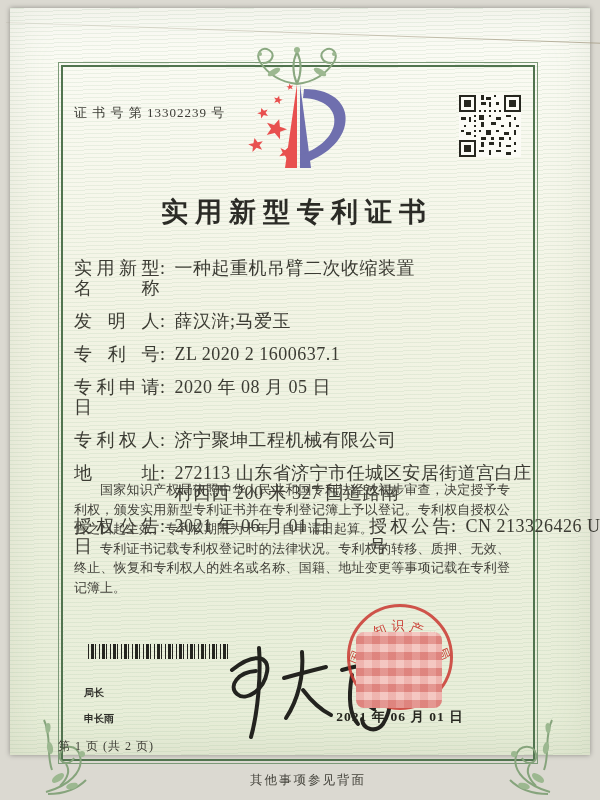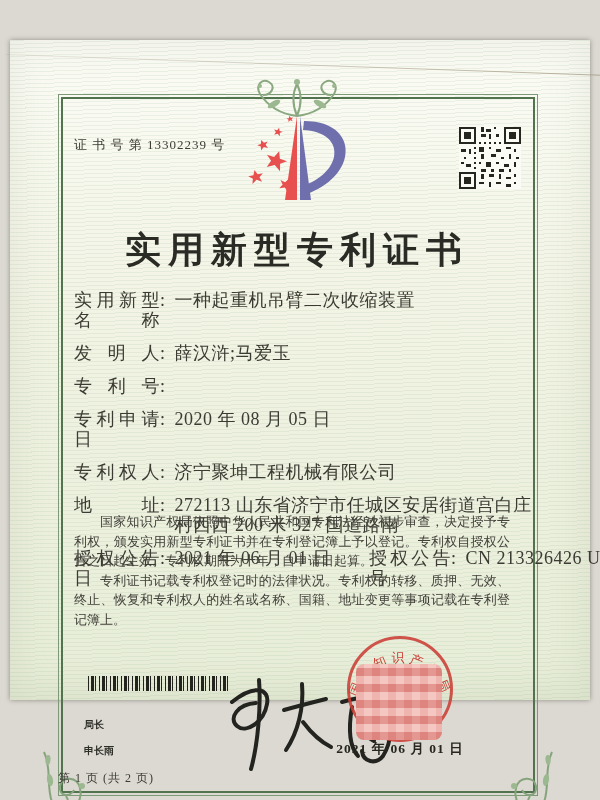--- a/index.html
+++ b/index.html
@@ -1,34 +1,34 @@
 <!DOCTYPE html>
 <html><head>
 <meta charset="utf-8">
 <style>
   html,body{margin:0;padding:0;width:600px;height:800px;overflow:hidden;
     background:#dbd9d1;font-family:"Liberation Serif","DejaVu Serif",serif;}
-  .paper{position:absolute;left:10px;top:8px;width:580px;height:660px;
+  .paper{position:absolute;left:10px;top:8px;width:580px;height:747px;
     background-color:#f2f3e4;
     background-image:
       repeating-linear-gradient(178deg, rgba(150,185,150,.16) 0 1px, transparent 1px 4px),
       linear-gradient(180deg, rgba(255,255,252,.75) 0%, rgba(244,246,230,.2) 40%, rgba(212,227,194,.38) 100%);
-    box-shadow:0 0 5px rgba(0,0,0,.35), inset 0 0 45px rgba(95,110,70,.12);margin-top:32px;}
+    box-shadow:0 0 5px rgba(0,0,0,.35), inset 0 0 45px rgba(95,110,70,.12);}
   .crease{position:absolute;left:-4px;top:14px;width:610px;height:1px;
     background:linear-gradient(90deg, rgba(150,140,120,.15), rgba(160,150,125,.75));
     transform:rotate(2deg);transform-origin:left center;}
   .frame-outer{position:absolute;left:48px;top:54px;width:478px;height:700px;
     border:1px solid #7c9a78;}
   .frame-inner{position:absolute;left:2px;top:2px;right:2px;bottom:2px;
     border:2px solid #51744f;}
   .cert-no{position:absolute;left:64px;top:96px;font-size:13px;letter-spacing:1px;color:#3c3c35;}
   .emblem{position:absolute;left:220px;top:64px;width:150px;height:110px;}
   .qr{position:absolute;left:449px;top:87px;width:62px;height:62px;}
   .title{position:absolute;left:48px;top:186px;width:478px;text-align:center;
-    font-size:36px;font-weight:bold;letter-spacing:7px;color:#2b2b26;}
+    font-size:27px;font-weight:bold;letter-spacing:7px;color:#2b2b26;}
   .rows{position:absolute;left:64px;top:250px;width:450px;font-size:18px;color:#3b3b33;letter-spacing:.5px;}
   .row{margin-bottom:13px;line-height:20px;display:flex;align-items:flex-start;}
   .lbl{display:inline-block;width:86px;text-align:justify;text-align-last:justify;flex:none;}
   .lbl2{display:inline-block;width:82px;text-align:justify;text-align-last:justify;flex:none;}
   .colon{flex:none;margin-right:9px;}
   .val{flex:none;}
   .val-addr{width:372px;}
   .row-grant{margin-top:4px;}
   .pair2{margin-left:38px;display:flex;}
   .paras{position:absolute;left:64px;top:472px;width:436px;font-size:13px;
@@ -164,20 +164,21 @@
       <span class="val">一种起重机吊臂二次收缩装置</span>
     </div>
     <div class="row">
       <span class="lbl">发明人</span>
         <span class="colon">:</span>
       <span class="val">薛汉浒;马爱玉</span>
     </div>
     <div class="row">
       <span class="lbl">专利号</span>
         <span class="colon">:</span>
+      <span class="val">ZL 2020 2 1600637.1</span>
     </div>
     <div class="row">
       <span class="lbl">专利申请日</span>
         <span class="colon">:</span>
       <span class="val">2020 年 08 月 05 日</span>
     </div>
     <div class="row">
       <span class="lbl">专利权人</span>
         <span class="colon">:</span>
       <span class="val">济宁聚坤工程机械有限公司</span>

